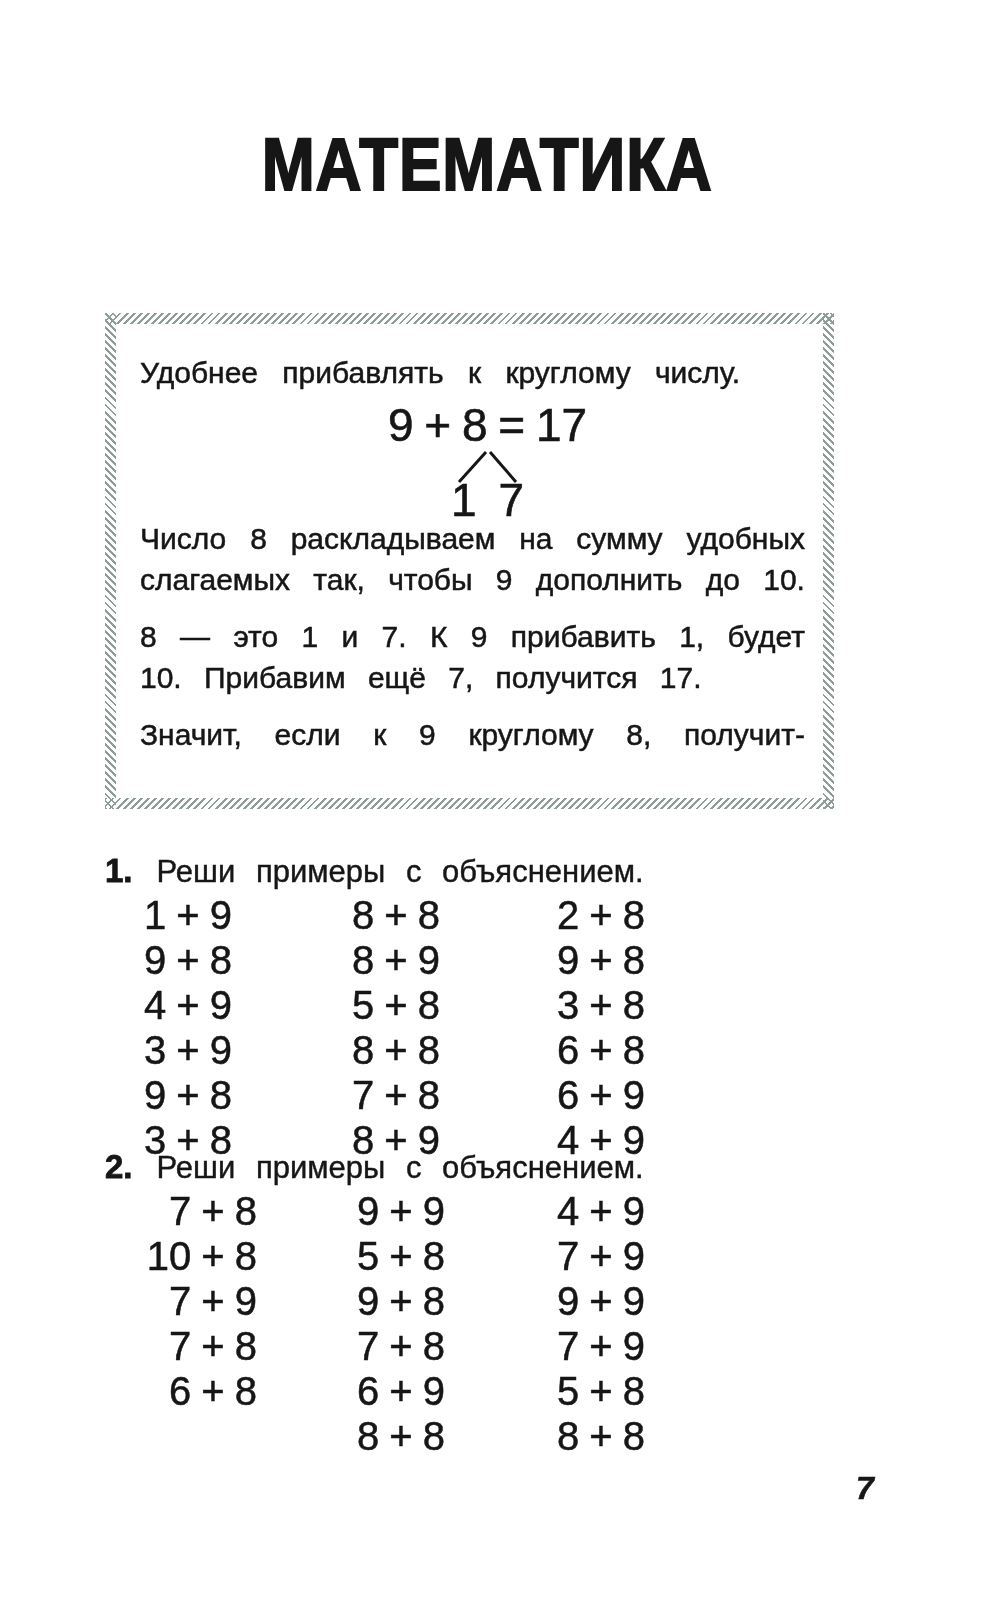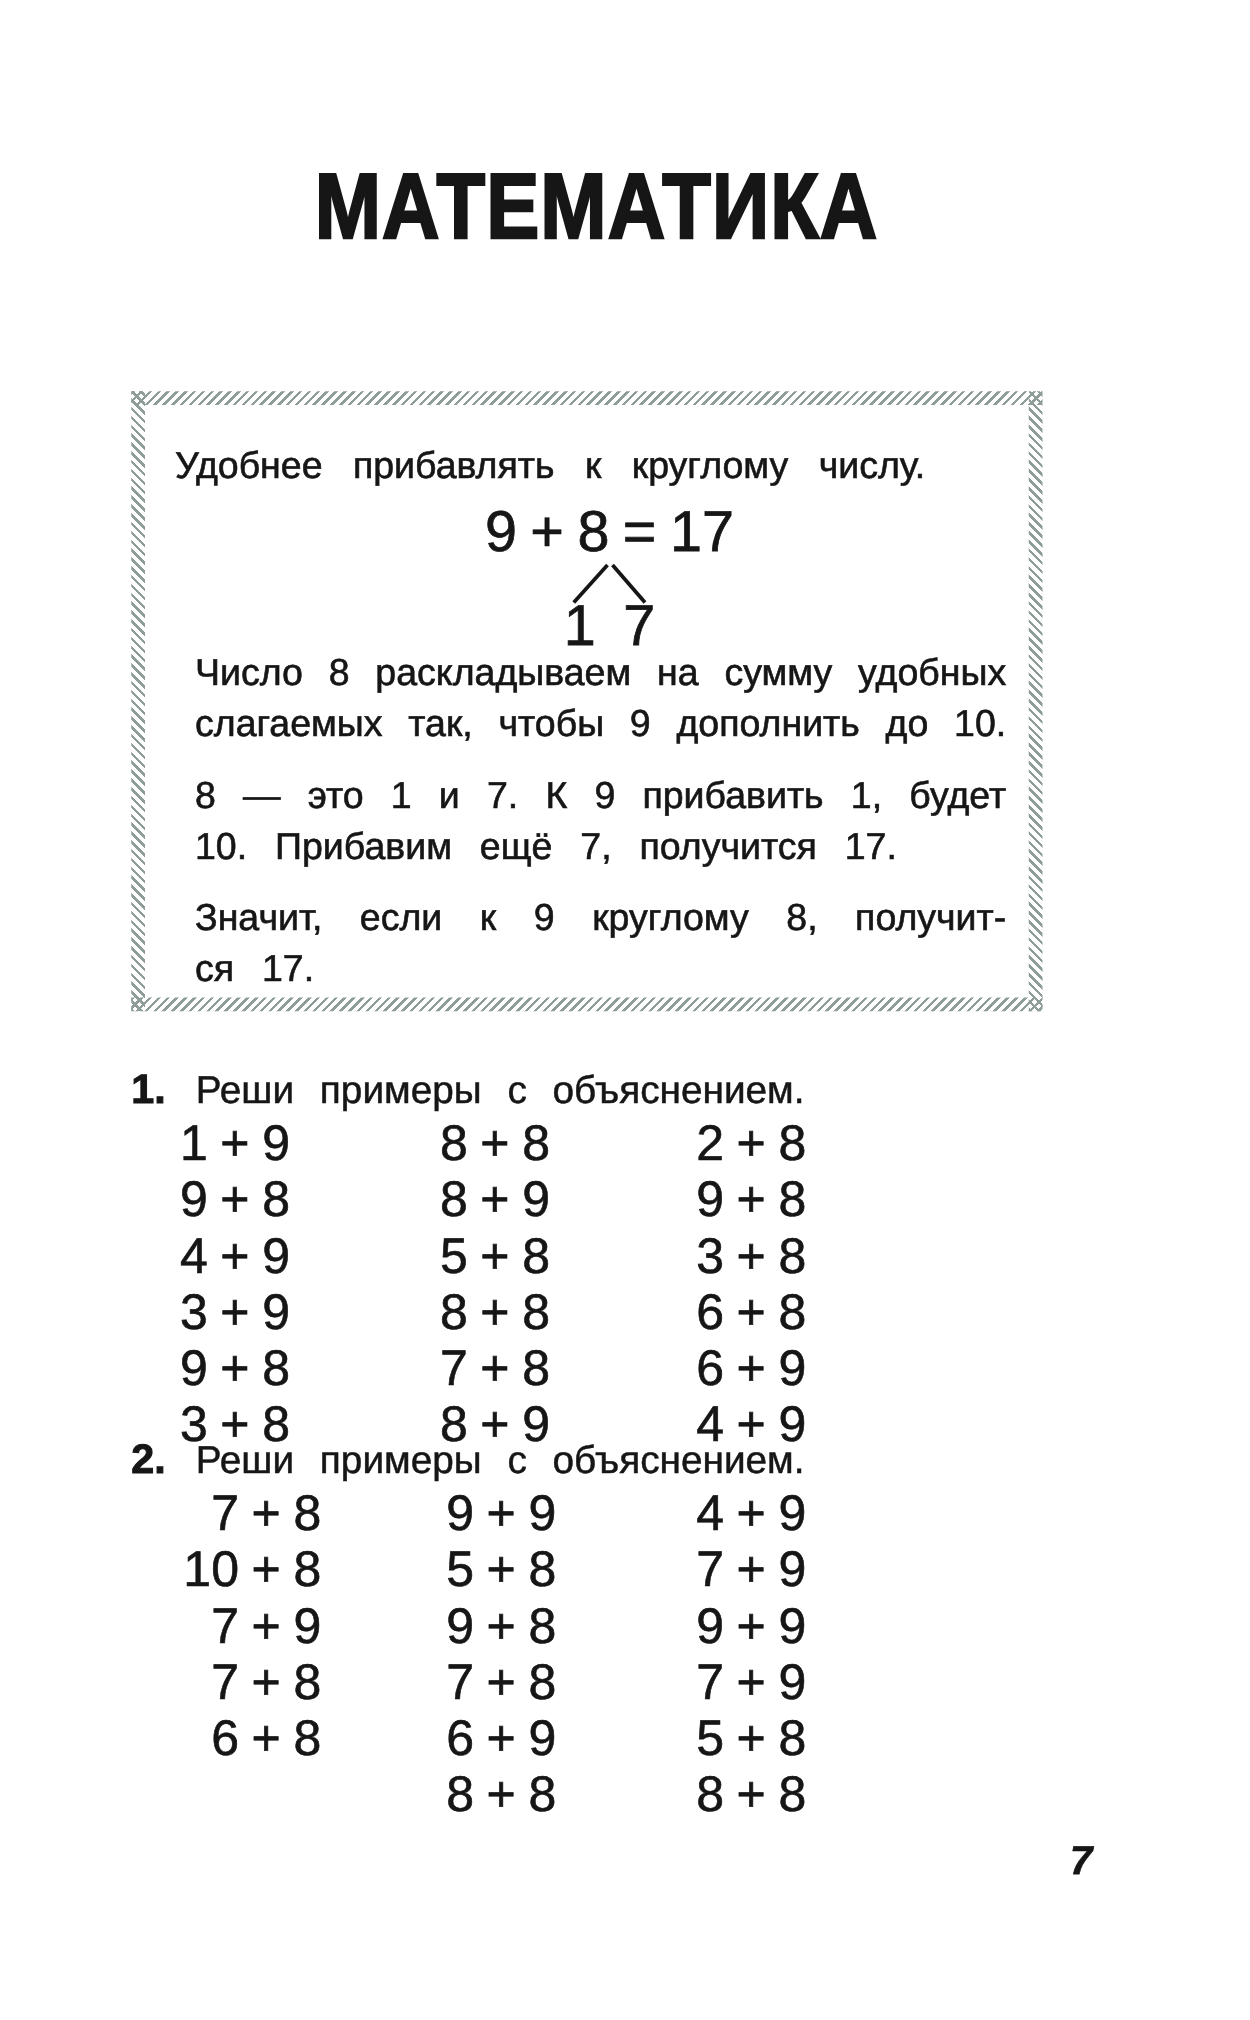--- a/index.html
+++ b/index.html
@@ -13,21 +13,21 @@
     position:relative;
     width:1000px;height:1616px;
     background:var(--bg);
     color:var(--text);
     font-family:"Liberation Sans", sans-serif;
     overflow:hidden;
     margin:0 auto;
   }
   
   .title-wrap{
-    position:absolute;top:122px;left:2px;width:950px;
+    position:absolute;top:122px;left:12px;width:950px;
     text-align:center;
   }
   .page-title{
     display:inline-block;
     font-size:74px;font-weight:bold;
     letter-spacing:1px;
     transform:scaleX(0.86);
     transform-origin:center;
     -webkit-text-stroke:2px var(--text);
     white-space:nowrap;
@@ -72,21 +72,21 @@
     word-spacing:14px;
     -webkit-text-stroke:.5px var(--text);
     white-space:nowrap;
   }
   .intro-line{line-height:38px;word-spacing:16px;}
   .jline{
     display:flex;justify-content:space-between;
     font-size:30px;line-height:41px;
     -webkit-text-stroke:.5px var(--text);
   }
-  .para{margin-top:16px;margin-left:16px;}
+  .para{margin-top:16px;}
   .para-decomp-follow{margin-top:-4px;}
   
   .equation{
     margin-top:8px;
     text-align:center;
     font-size:46px;line-height:50px;
     word-spacing:-2px;
     -webkit-text-stroke:.6px var(--text);
     transform:translateX(15px);
   }
@@ -213,21 +213,20 @@
       <div class="para">
         <div class="jline">
             <span>Значит,</span>
             <span>если</span>
             <span>к</span>
             <span>9</span>
             <span>круглому</span>
             <span>8,</span>
             <span>получит-</span>
           </div>
-        <div class="box-line">ся 17.</div>
       </div>
     </div>
   </div>
 
   <section class="exercise ex1">
     <div class="ex-heading">
       <span class="ex-number">1.</span>
       <span class="ex-instruction">Реши примеры с объяснением.</span>
     </div>
     <div class="ex-grid">

